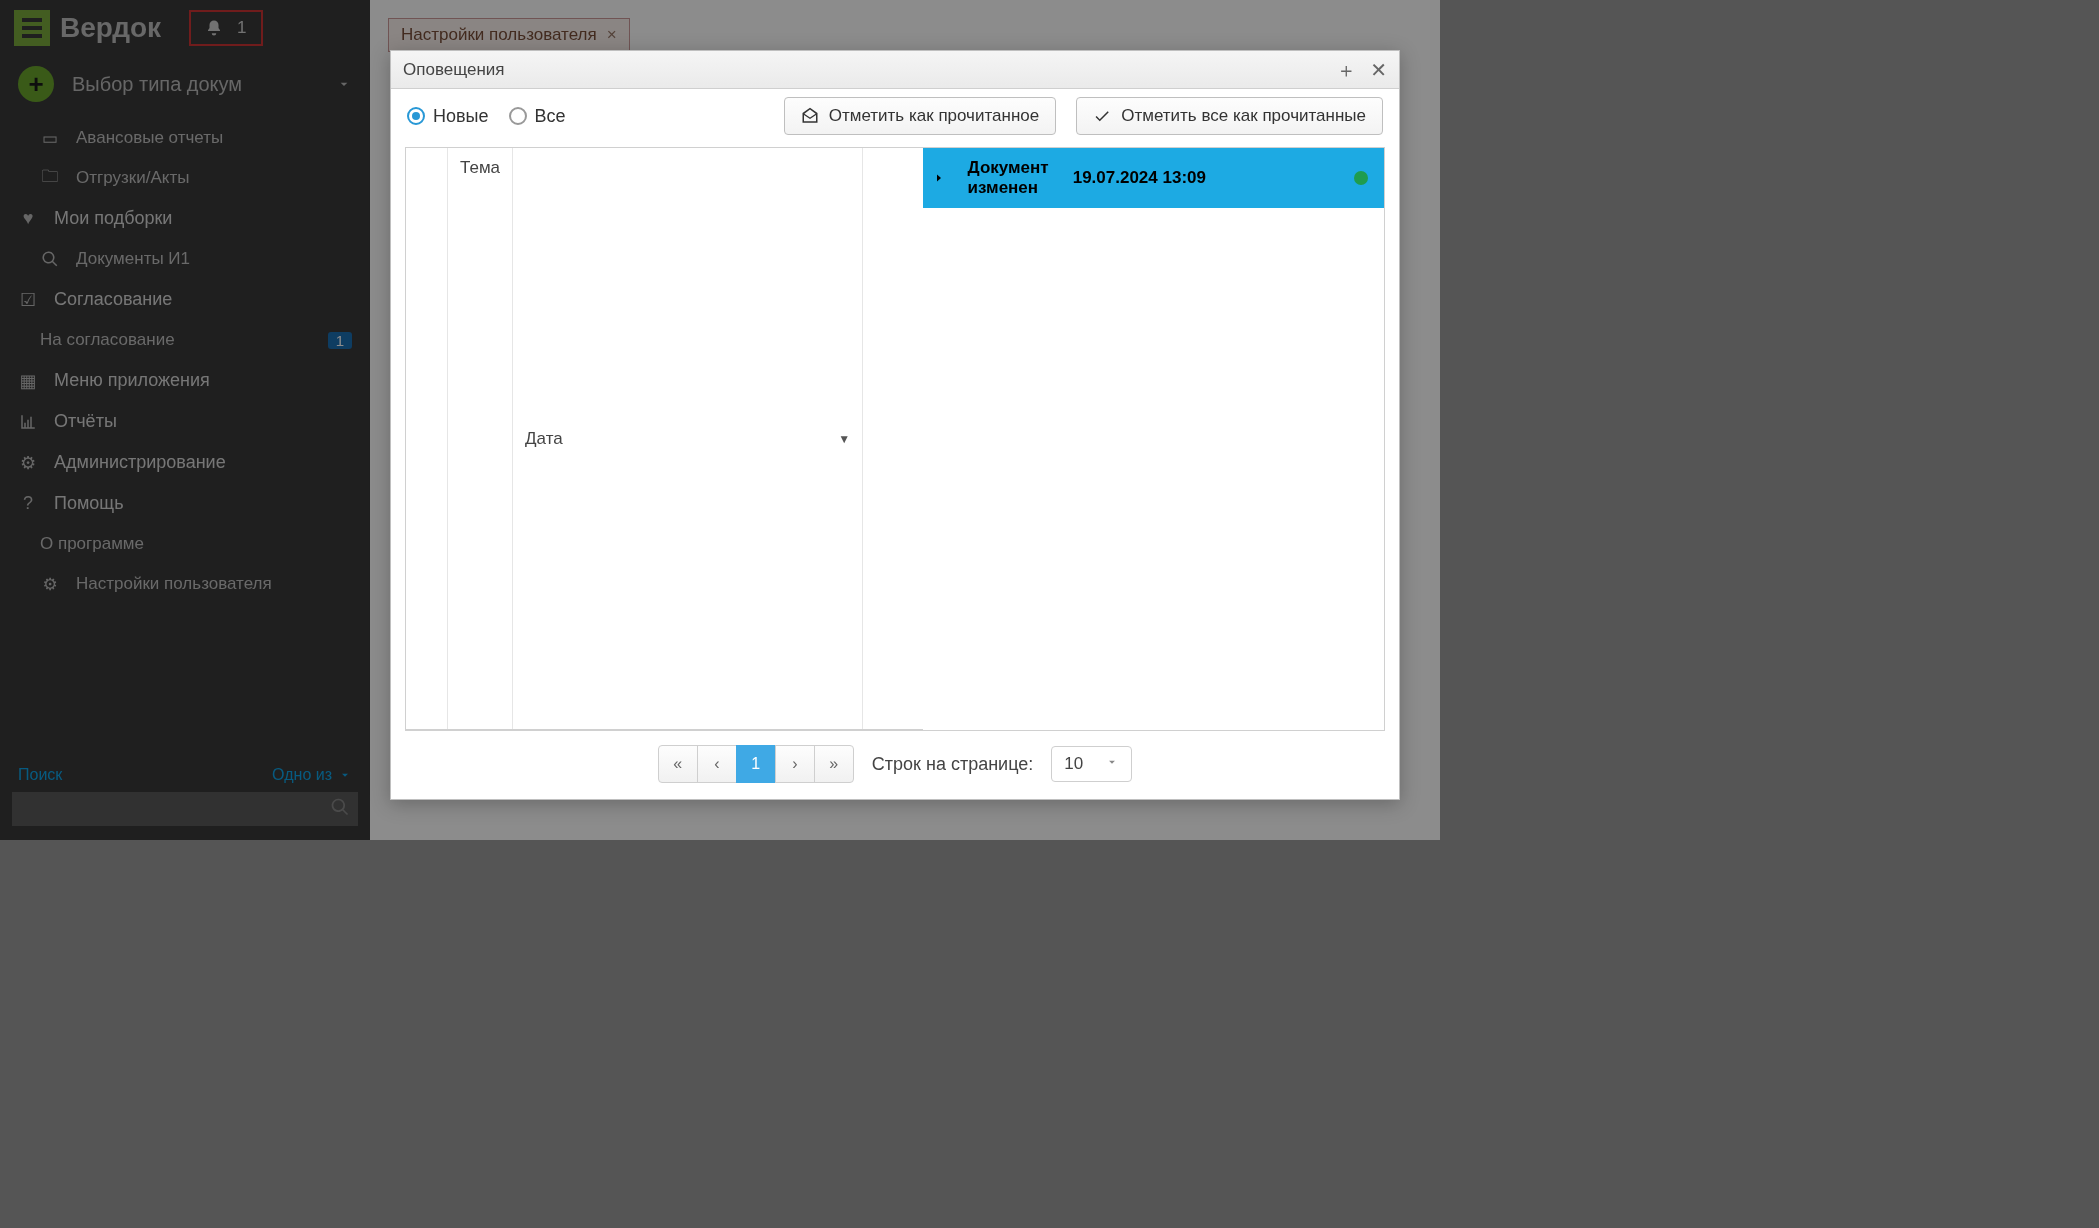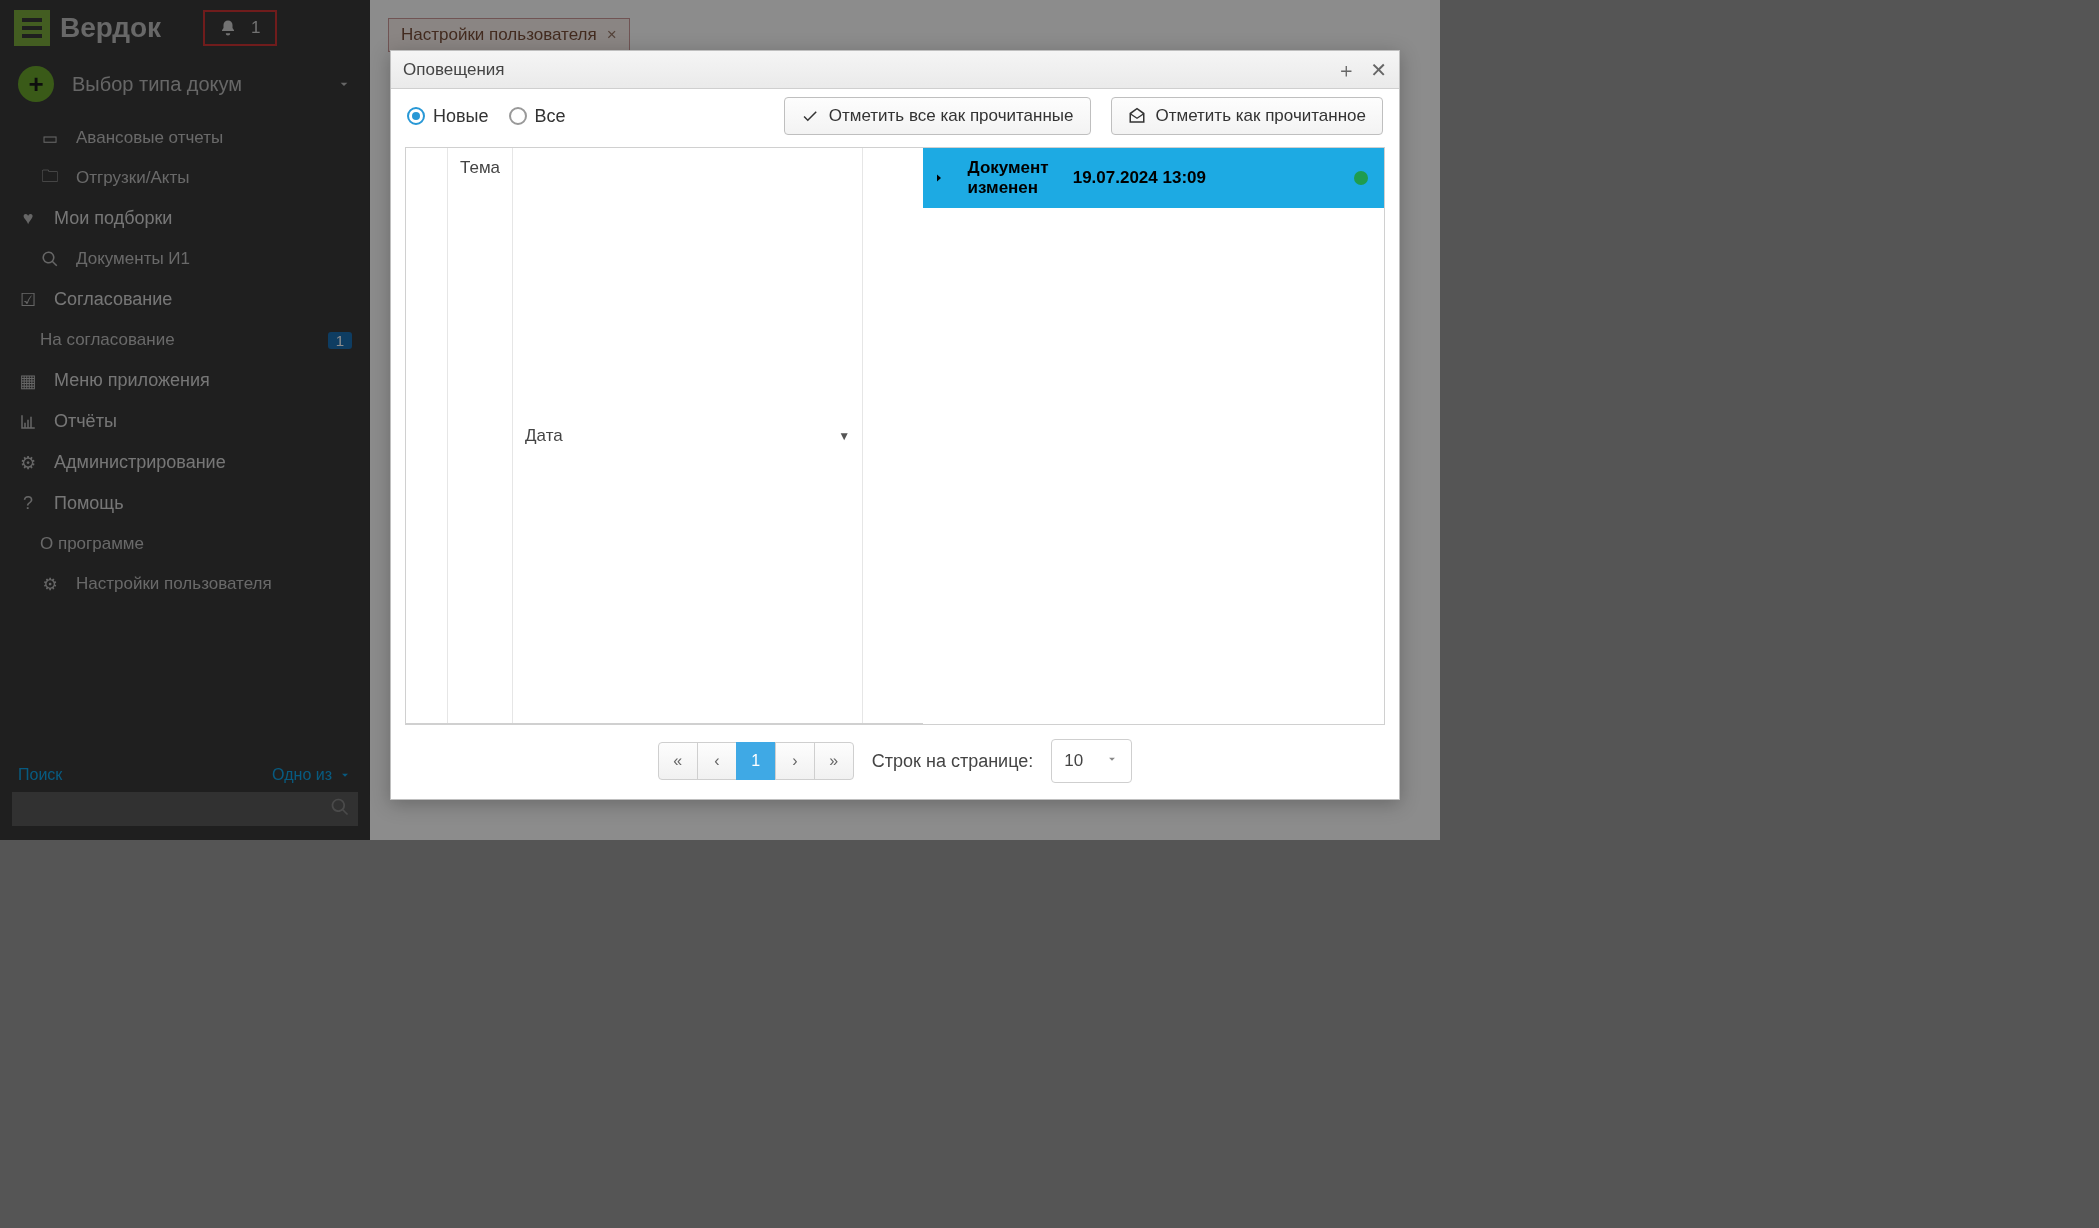--- a/index.html
+++ b/index.html
@@ -34,21 +34,21 @@
     background: #3a3a3a;
     color: #c7c7c7;
     display: flex;
     flex-direction: column;
     font-size: 17px;
     position: relative;
   }
   .sidebar .top {
     display: flex;
     align-items: center;
-    gap: 28px;
+    gap: 14px;
     padding: 10px 14px 10px 14px;
     position: relative;
   }
   .logo-block { display: flex; align-items: center; gap: 10px; }
   .logo-icon {
     width: 36px; height: 36px;
     background: #7aa93c;
     display: flex; flex-direction: column; justify-content: center; align-items: center;
     gap: 4px;
   }
@@ -226,21 +226,21 @@
     cursor:pointer;
     margin-left:-1px;
   }
   .pbtn.active { background:#3fa9e5; color:#fff; border-color:#3fa9e5; }
   .pbtn:first-child { border-top-left-radius:4px; border-bottom-left-radius:4px; margin-left:0;}
   .pbtn:last-child  { border-top-right-radius:4px; border-bottom-right-radius:4px; }
   .rows-label { font-size:18px; color:#444; }
   .rows-select {
     border: 1px solid #cfcfcf;
     background:#fff;
-    height: 44px; display:flex; align-items:center; gap:22px;
+    height: 36px; display:flex; align-items:center; gap:22px;
     padding: 0 12px; border-radius:4px; color:#444; font-size:17px;
     cursor:pointer;
   }
   .rows-select .chev { color:#888; }
 
   svg { fill: currentColor; }
 </style>
 </head>
 <body>
 
@@ -378,29 +378,29 @@
         <span>Новые</span>
       </label>
       <label class="radio">
         <span class="dot"></span>
         <span>Все</span>
       </label>
     </div>
     <div class="spacer"></div>
     <button class="btn">
       <svg viewBox="0 0 24 24">
+          <path d="M12 1 2 8v13h20V8L12 1zm0 2.4L19.5 9 12 14 4.5 9 12 3.4zM4 10.6l8 5.3 8-5.3V19H4v-8.4z"></path>
+        </svg>
+      <span>Отметить как прочитанное</span>
+    </button>
+    <button class="btn">
+      <svg viewBox="0 0 24 24">
           <path d="M9 16.2 4.8 12l-1.4 1.4L9 19 21 7l-1.4-1.4z"></path>
         </svg>
       <span>Отметить все как прочитанные</span>
-    </button>
-    <button class="btn">
-      <svg viewBox="0 0 24 24">
-          <path d="M12 1 2 8v13h20V8L12 1zm0 2.4L19.5 9 12 14 4.5 9 12 3.4zM4 10.6l8 5.3 8-5.3V19H4v-8.4z"></path>
-        </svg>
-      <span>Отметить как прочитанное</span>
     </button>
   </div>
 
   <div class="grid-area">
     <div class="grid-head">
       <div class="col-expand"></div>
       <div class="col-topic">
         <span>Тема</span>
       </div>
       <div class="col-date">

